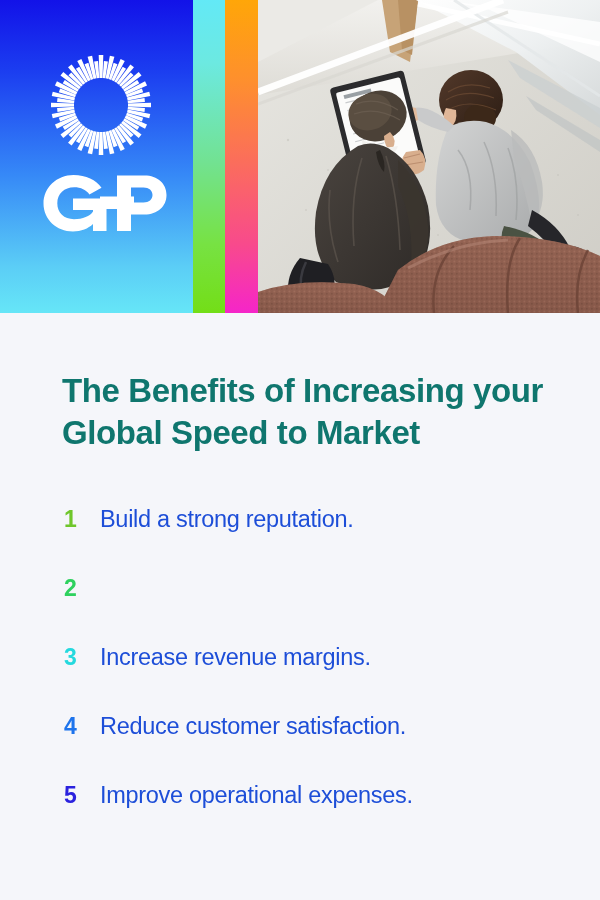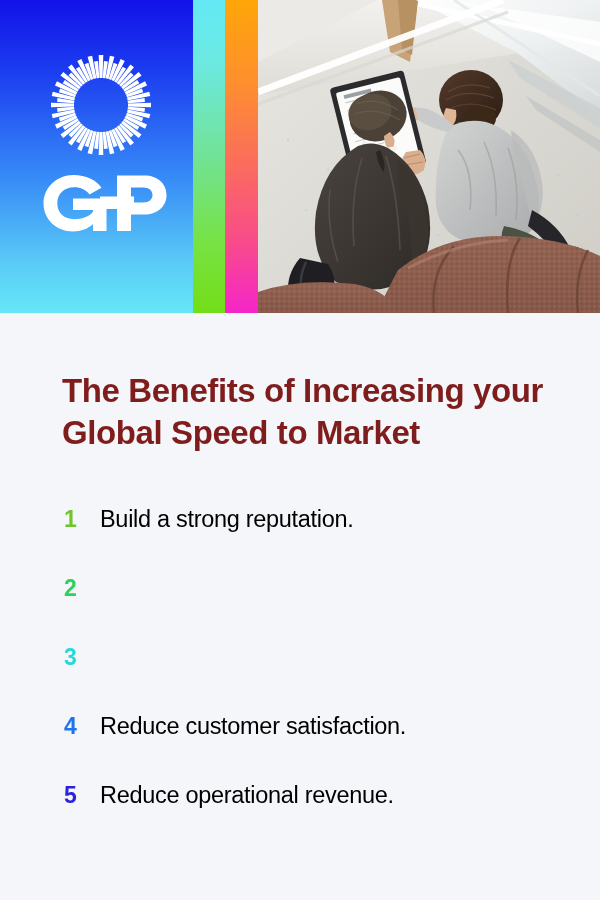--- a/index.html
+++ b/index.html
@@ -101,21 +101,21 @@
     position: absolute;
     left: 62px;
     top: 57px;
     width: 505px;
     margin: 0;
     font-family: "Liberation Sans", sans-serif;
     font-size: 33px;
     font-weight: bold;
     line-height: 1.28;
     letter-spacing: -0.4px;
-    color: #7f1d1d;
+    color: #0f766e;
   }
 
   .benefit-list {
     position: absolute;
     left: 0;
     top: 172px;
     width: 600px;
     margin: 0;
     padding: 0;
     list-style: none;
@@ -142,21 +142,21 @@
   }
 
   .benefit-text {
     position: absolute;
     left: 100px;
     font-family: "Liberation Sans", sans-serif;
     font-size: 23.5px;
     font-weight: normal;
     line-height: 1;
     letter-spacing: -0.3px;
-    color: #000000;
+    color: #1d4ed8;
     white-space: nowrap;
   }
 </style>
 </head>
 <body>
 
 <div id="poster">
 
   <div class="hero">
 
@@ -529,24 +529,25 @@
     <ul class="benefit-list">
       <li class="benefit-item">
         <span class="benefit-num" style="color: rgb(111, 198, 43);">1</span>
         <span class="benefit-text">Build a strong reputation.</span>
       </li>
       <li class="benefit-item">
         <span class="benefit-num" style="color: rgb(46, 209, 94);">2</span>
       </li>
       <li class="benefit-item">
         <span class="benefit-num" style="color: rgb(36, 217, 222);">3</span>
+        <span class="benefit-text">Increase revenue margins.</span>
       </li>
       <li class="benefit-item">
         <span class="benefit-num" style="color: rgb(30, 116, 236);">4</span>
         <span class="benefit-text">Reduce customer satisfaction.</span>
       </li>
       <li class="benefit-item">
         <span class="benefit-num" style="color: rgb(43, 34, 222);">5</span>
-        <span class="benefit-text">Reduce operational revenue.</span>
+        <span class="benefit-text">Improve operational expenses.</span>
       </li>
     </ul>
   </div>
 </div>
 
 </body></html>

